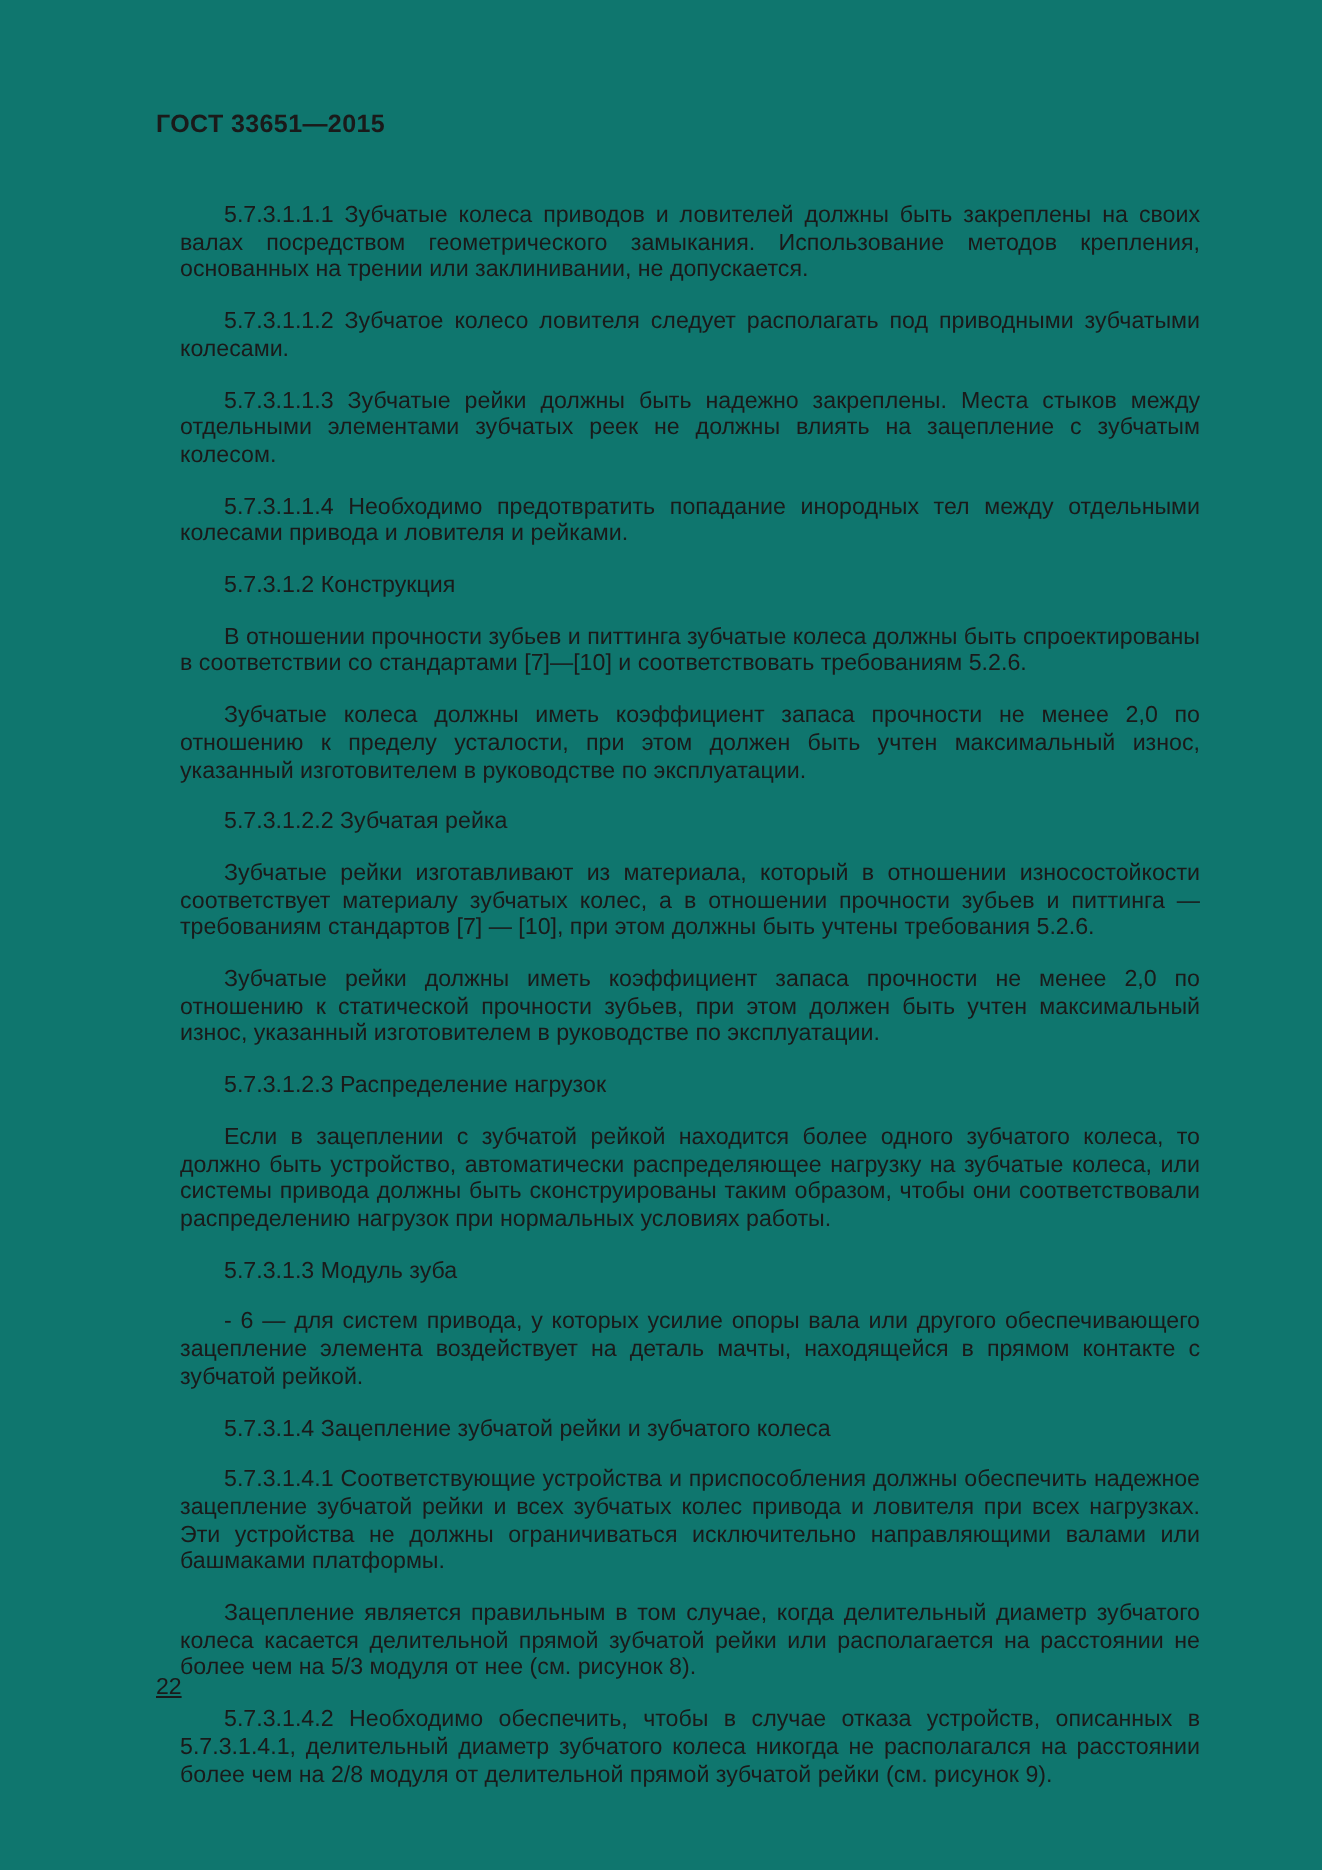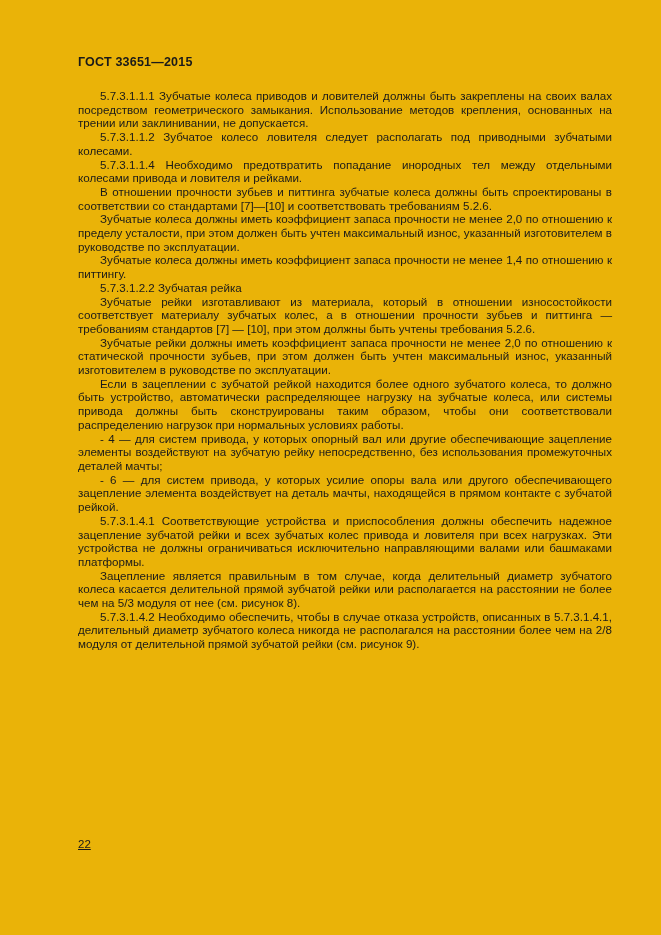--- a/index.html
+++ b/index.html
@@ -4,21 +4,21 @@
 <style>
   html, body {
     margin: 0;
     padding: 0;
     background: #ffffff;
   }
   .page {
     position: relative;
     width: 661px;
     height: 935px;
-    background: #eab308;
+    background: #0f766e;
     font-family: "Liberation Sans", sans-serif;
     color: #1a1a1a;
     overflow: hidden;
   }
   .doc-header {
     position: absolute;
     left: 78px;
     top: 55px;
     font-size: 12.5px;
     font-weight: bold;
@@ -28,50 +28,53 @@
   .doc-body {
     position: absolute;
     left: 78px;
     top: 89px;
     width: 534px;
     font-size: 11.6px;
     line-height: 13.7px;
     text-align: justify;
   }
   .doc-body p.para {
-    margin: 0;
+    margin: 12px;
     padding: 0;
     text-indent: 22px;
   }
   .page-number {
     position: absolute;
     left: 78px;
     top: 838px;
     font-size: 11.5px;
     text-decoration: underline;
   }
 </style>
 </head>
 <body>
 
 <div class="page">
   <div class="doc-header">ГОСТ 33651—2015</div>
 
   <div class="doc-body">
       <p class="para">5.7.3.1.1.1 Зубчатые колеса приводов и ловителей должны быть закреплены на своих валах посредством геометрического замыкания. Использование методов крепления, основанных на трении или заклинивании, не допускается.</p>
       <p class="para">5.7.3.1.1.2 Зубчатое колесо ловителя следует располагать под приводными зубчатыми колесами.</p>
+      <p class="para">5.7.3.1.1.3 Зубчатые рейки должны быть надежно закреплены. Места стыков между отдельными элементами зубчатых реек не должны влиять на зацепление с зубчатым колесом.</p>
       <p class="para">5.7.3.1.1.4 Необходимо предотвратить попадание инородных тел между отдельными колесами привода и ловителя и рейками.</p>
+      <p class="para">5.7.3.1.2 Конструкция</p>
       <p class="para">В отношении прочности зубьев и питтинга зубчатые колеса должны быть спроектированы в соответствии со стандартами [7]—[10] и соответствовать требованиям 5.2.6.</p>
       <p class="para">Зубчатые колеса должны иметь коэффициент запаса прочности не менее 2,0 по отношению к пределу усталости, при этом должен быть учтен максимальный износ, указанный изготовителем в руководстве по эксплуатации.</p>
-      <p class="para">Зубчатые колеса должны иметь коэффициент запаса прочности не менее 1,4 по отношению к питтингу.</p>
       <p class="para">5.7.3.1.2.2 Зубчатая рейка</p>
       <p class="para">Зубчатые рейки изготавливают из материала, который в отношении износостойкости соответствует материалу зубчатых колес, а в отношении прочности зубьев и питтинга — требованиям стандартов [7] — [10], при этом должны быть учтены требования 5.2.6.</p>
       <p class="para">Зубчатые рейки должны иметь коэффициент запаса прочности не менее 2,0 по отношению к статической прочности зубьев, при этом должен быть учтен максимальный износ, указанный изготовителем в руководстве по эксплуатации.</p>
+      <p class="para">5.7.3.1.2.3 Распределение нагрузок</p>
       <p class="para">Если в зацеплении с зубчатой рейкой находится более одного зубчатого колеса, то должно быть устройство, автоматически распределяющее нагрузку на зубчатые колеса, или системы привода должны быть сконструированы таким образом, чтобы они соответствовали распределению нагрузок при нормальных условиях работы.</p>
-      <p class="para">- 4 — для систем привода, у которых опорный вал или другие обеспечивающие зацепление элементы воздействуют на зубчатую рейку непосредственно, без использования промежуточных деталей мачты;</p>
+      <p class="para">5.7.3.1.3 Модуль зуба</p>
       <p class="para">- 6 — для систем привода, у которых усилие опоры вала или другого обеспечивающего зацепление элемента воздействует на деталь мачты, находящейся в прямом контакте с зубчатой рейкой.</p>
+      <p class="para">5.7.3.1.4 Зацепление зубчатой рейки и зубчатого колеса</p>
       <p class="para">5.7.3.1.4.1 Соответствующие устройства и приспособления должны обеспечить надежное зацепление зубчатой рейки и всех зубчатых колес привода и ловителя при всех нагрузках. Эти устройства не должны ограничиваться исключительно направляющими валами или башмаками платформы.</p>
       <p class="para">Зацепление является правильным в том случае, когда делительный диаметр зубчатого колеса касается делительной прямой зубчатой рейки или располагается на расстоянии не более чем на 5/3 модуля от нее (см. рисунок 8).</p>
       <p class="para">5.7.3.1.4.2 Необходимо обеспечить, чтобы в случае отказа устройств, описанных в 5.7.3.1.4.1, делительный диаметр зубчатого колеса никогда не располагался на расстоянии более чем на 2/8 модуля от делительной прямой зубчатой рейки (см. рисунок 9).</p>
     </div>
 
   <div class="page-number">22</div>
 </div>
 
 </body></html>

